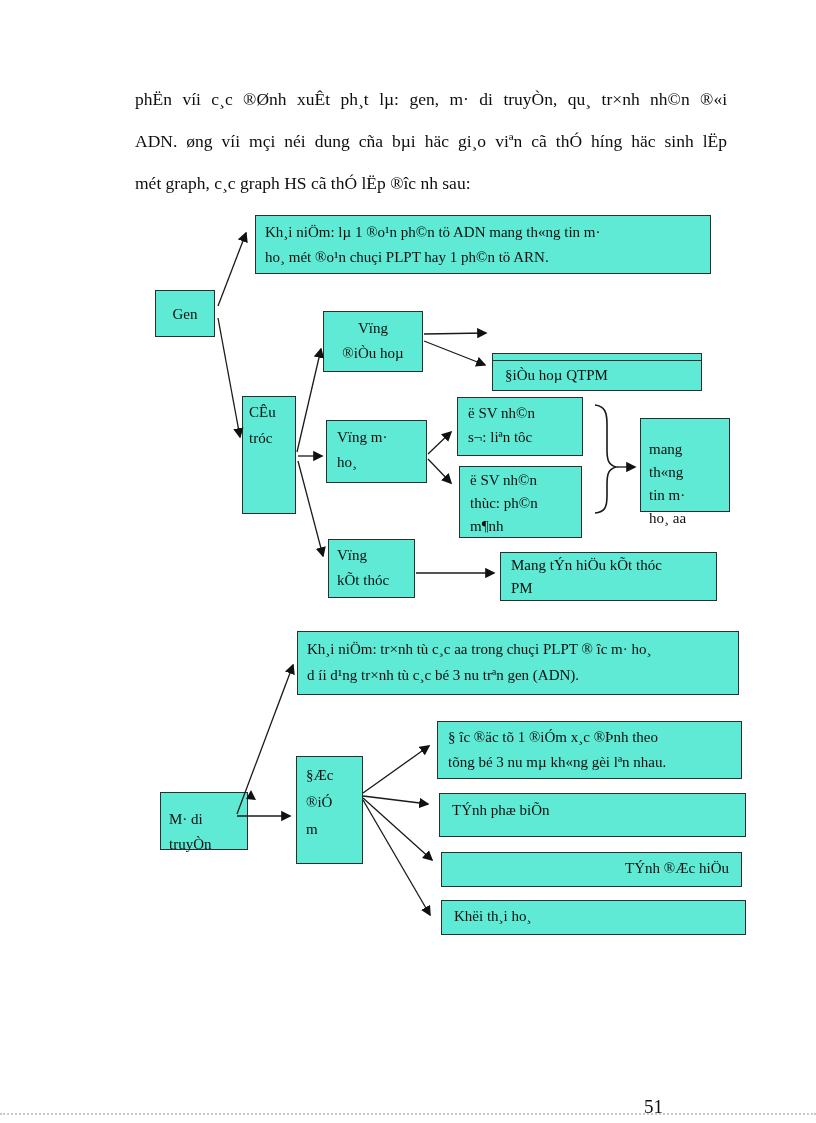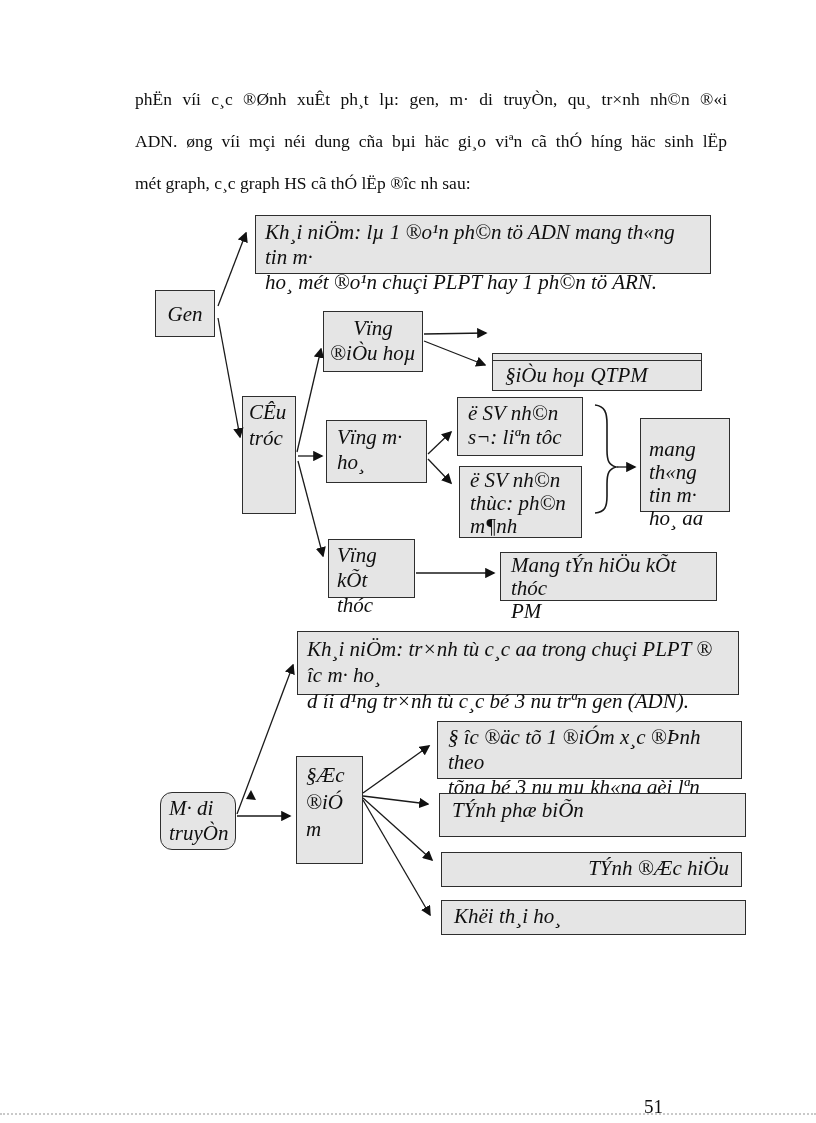--- a/index.html
+++ b/index.html
@@ -1,22 +1,22 @@
 <!DOCTYPE html>
 <html><head>
 <meta charset="utf-8">
 <style>
   html,body{margin:0;padding:0;background:#fff;}
   .page{position:relative;width:816px;height:1123px;background:#fff;overflow:hidden;
         font-family:"Liberation Serif", serif;color:#111;}
   .para-line{position:absolute;left:135px;width:592px;font-size:17.5px;line-height:22px;
              color:#0e0e0e;white-space:nowrap;}
   .para-just{white-space:normal;text-align:justify;text-align-last:justify;}
-  .bx{position:absolute;box-sizing:border-box;border:1.5px solid #2e2e2e;background:#e5e5e5;
-      font-size:21px;line-height:24px;color:#0f0f0f;white-space:pre-line;font-style:italic;}
+  .bx{position:absolute;box-sizing:border-box;border:1.5px solid #2e2e2e;background:#5eead4;
+      font-size:15px;line-height:24px;color:#0f0f0f;white-space:pre-line;}
   .center-flex{display:flex;align-items:center;justify-content:center;}
   svg.overlay{position:absolute;left:0;top:0;width:816px;height:1123px;pointer-events:none;}
   .pageno{position:absolute;left:644px;top:1096px;font-size:19px;color:#0e0e0e;}
   .foot-rule{position:absolute;left:0;top:1113px;width:816px;border-top:2px dotted #c9c9c9;}
 </style>
 </head>
 <body>
 
 <div class="page">
 
@@ -56,21 +56,21 @@
 
   <div class="bx" style="left:328px;top:539px;width:87px;height:59px;padding:3px 8px;line-height:25px;">Vïng
 kÕt thóc</div>
 
   <div class="bx" style="left:500px;top:552px;width:217px;height:49px;padding:1px 10px;line-height:23px;">Mang tÝn hiÖu kÕt thóc
 PM</div>
 
   <div class="bx" style="left:297px;top:631px;width:442px;height:64px;padding:4px 9px;line-height:26px;">Kh¸i niÖm: tr×nh tù c¸c aa trong chuçi PLPT ® îc m· ho¸
 d íi d¹ng tr×nh tù c¸c bé 3 nu trªn gen (ADN).</div>
 
-  <div class="bx" style="left:160px;top:792px;width:76px;height:58px;padding:3px 8px;line-height:25px;border-radius:12px;">M· di
+  <div class="bx" style="left:160px;top:792px;width:88px;height:58px;padding:14px 8px;line-height:25px;">M· di
 truyÒn</div>
 
   <div class="bx" style="left:296px;top:756px;width:67px;height:108px;padding:5px 9px;line-height:27px;">§Æc
 ®iÓ
 m</div>
 
   <div class="bx" style="left:437px;top:721px;width:305px;height:58px;padding:3px 10px;line-height:25px;">§ îc ®äc tõ 1 ®iÓm x¸c ®Þnh theo
 tõng bé 3 nu mµ kh«ng gèi lªn nhau.</div>
 
   <div class="bx" style="left:439px;top:793px;width:307px;height:44px;padding:4px 12px;">TÝnh phæ biÕn</div>

